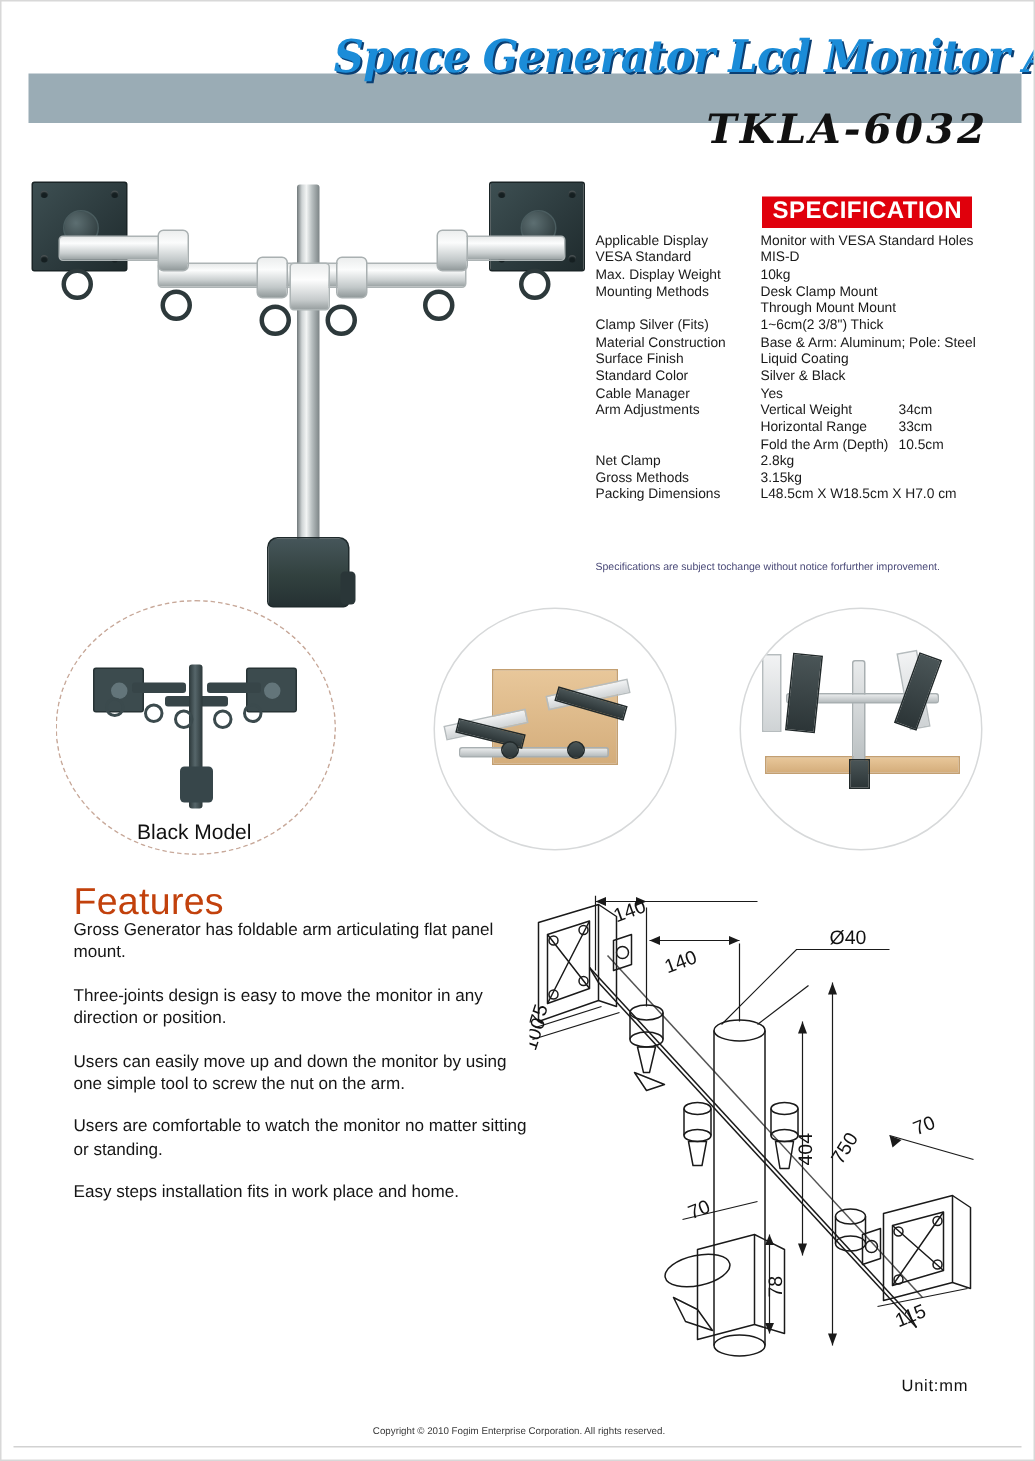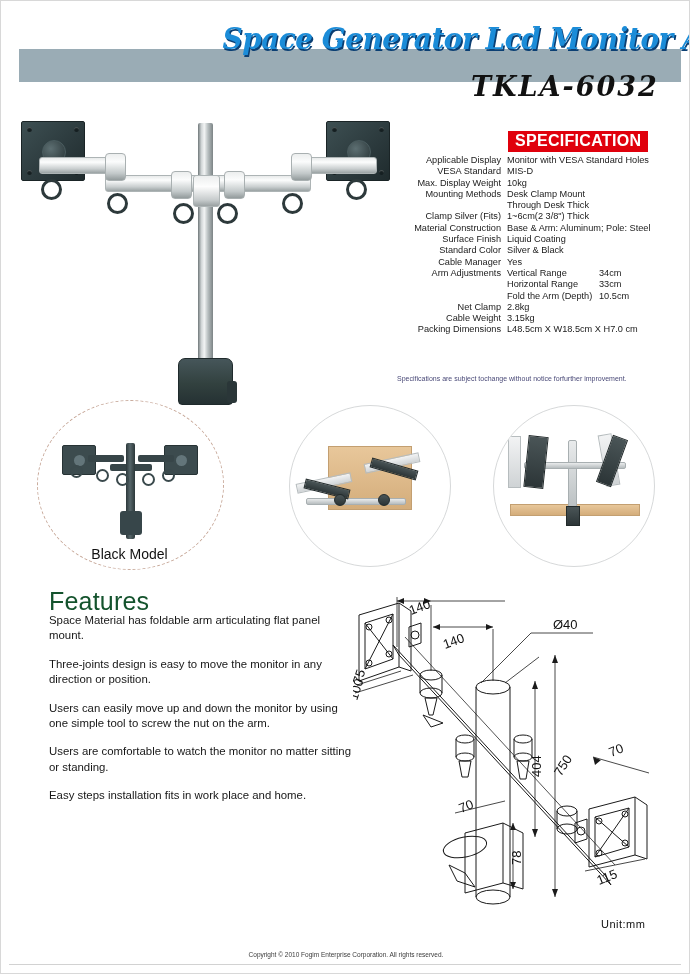--- a/index.html
+++ b/index.html
@@ -174,21 +174,20 @@
     line-height: 11.3px;
     color: #1a1a1a;
   }
   .spec-row {
     display: flex;
     align-items: flex-start;
   }
   .spec-label {
     width: 104px;
     min-width: 104px;
-    text-align: right;
     padding-right: 6px;
     white-space: nowrap;
   }
   .spec-val {
     flex: 1;
   }
   .spec-val .vline {
     white-space: nowrap;
     margin-top: 40px;
   }
@@ -300,21 +299,21 @@
     border: 1px solid #a8afb1;
     border-radius: 2px;
   }
 
   
   #features-title {
     position: absolute;
     left: 48px;
     top: 586px;
     font-size: 25px;
-    color: #14532d;
+    color: #c2410c;
     letter-spacing: 0.2px;
     text-align: right;
   }
   #features-body {
     position: absolute;
     left: 48px;
     top: 612px;
     width: 306px;
     font-size: 11.4px;
     line-height: 15.4px;
@@ -426,21 +425,21 @@
       <div class="spec-row">
         <div class="spec-label">Max. Display Weight</div>
         <div class="spec-val">
           <div><span class="vline">10kg</span></div>
         </div>
       </div>
       <div class="spec-row">
         <div class="spec-label">Mounting Methods</div>
         <div class="spec-val">
           <div><span class="vline">Desk Clamp Mount</span></div>
-          <div><span class="vline">Through Desk Thick</span></div>
+          <div><span class="vline">Through Mount Mount</span></div>
         </div>
       </div>
       <div class="spec-row">
         <div class="spec-label">Clamp Silver (Fits)</div>
         <div class="spec-val">
           <div><span class="vline">1~6cm(2 3/8") Thick</span></div>
         </div>
       </div>
       <div class="spec-row">
         <div class="spec-label">Material Construction</div>
@@ -462,33 +461,33 @@
       </div>
       <div class="spec-row">
         <div class="spec-label">Cable Manager</div>
         <div class="spec-val">
           <div><span class="vline">Yes</span></div>
         </div>
       </div>
       <div class="spec-row">
         <div class="spec-label">Arm Adjustments</div>
         <div class="spec-val">
-          <div><span class="vline"><span class="sub-k">Vertical Range</span>34cm</span></div>
+          <div><span class="vline"><span class="sub-k">Vertical Weight</span>34cm</span></div>
           <div><span class="vline"><span class="sub-k">Horizontal Range</span>33cm</span></div>
           <div><span class="vline"><span class="sub-k">Fold the  Arm (Depth)</span>10.5cm</span></div>
         </div>
       </div>
       <div class="spec-row">
         <div class="spec-label">Net Clamp</div>
         <div class="spec-val">
           <div><span class="vline">2.8kg</span></div>
         </div>
       </div>
       <div class="spec-row">
-        <div class="spec-label">Cable Weight</div>
+        <div class="spec-label">Gross Methods</div>
         <div class="spec-val">
           <div><span class="vline">3.15kg</span></div>
         </div>
       </div>
       <div class="spec-row">
         <div class="spec-label">Packing Dimensions</div>
         <div class="spec-val">
           <div><span class="vline">L48.5cm  X  W18.5cm  X  H7.0 cm</span></div>
         </div>
       </div>
@@ -529,21 +528,21 @@
     <div class="rail" style="left:30px; top:56px; width:100px; height:5px;"></div>
     <div class="mon-light" style="left:14px; top:30px; width:11px; height:50px;"></div>
     <div class="mon-dark" style="left:32px; top:30px; width:18px; height:50px; transform:rotate(6deg);"></div>
     <div class="mon-light" style="left:108px; top:28px; width:12px; height:50px; transform:rotate(-10deg);"></div>
     <div class="mon-dark" style="left:110px; top:30px; width:14px; height:48px; transform:rotate(20deg);"></div>
     <div class="mon-dark" style="left:72px; top:100px; width:12px; height:18px;"></div>
   </div>
 
   <div id="features-title">Features</div>
   <div id="features-body">
-      <p>Space Material has foldable arm articulating flat panel mount.</p>
+      <p>Gross Generator has foldable arm articulating flat panel mount.</p>
       <p>Three-joints design is easy to move the monitor in any direction or position.</p>
       <p>Users can easily move up and down the monitor by using one simple tool to screw the nut on the arm.</p>
       <p>Users are comfortable to watch the monitor no matter sitting or standing.</p>
       <p>Easy steps installation fits in work place and home.</p>
     </div>
 
   <div id="tech-drawing">
     <svg width="334" height="330" viewBox="0 0 334 330" xmlns="http://www.w3.org/2000/svg">
       <g stroke="#1a1a1a" fill="none" stroke-width="1" stroke-linejoin="round">
 

